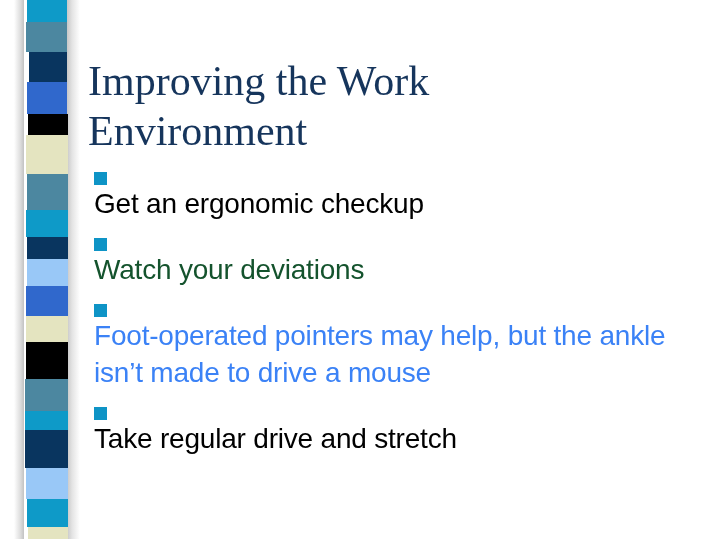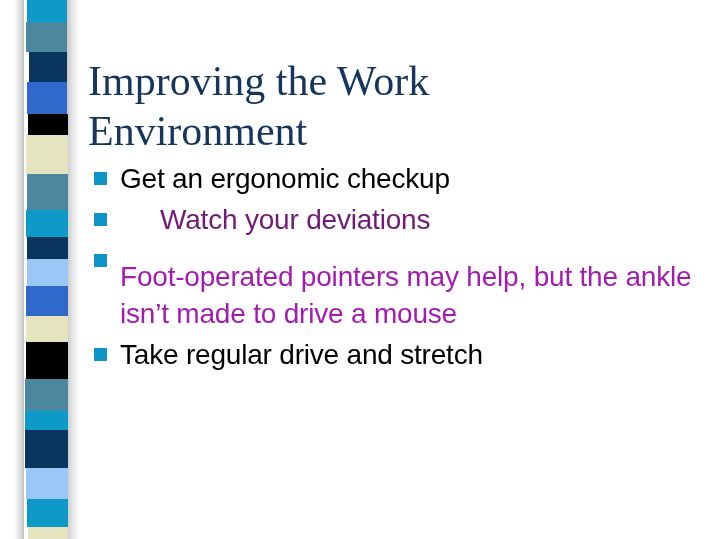--- a/index.html
+++ b/index.html
@@ -77,20 +77,21 @@
     position: absolute;
     left: 94px;
     top: 160px;
     width: 600px;
   }
 
   .bullet-row {
     display: flex;
     align-items: flex-start;
     margin-bottom: 4px;
+    flex-direction: column;
   }
 
   .bullet-marker {
     flex: 0 0 auto;
     width: 13px;
     height: 13px;
     background: #0E94C6;
     margin-top: 12px;
     margin-right: 13px;
   }
@@ -139,26 +140,26 @@
 
   <div id="bullets">
 
     <div class="bullet-row">
       <span class="bullet-marker" style="background: rgb(14, 148, 198);"></span>
       <span class="bullet-text" style="color: rgb(0, 0, 0);">Get an ergonomic checkup</span>
     </div>
 
     <div class="bullet-row">
       <span class="bullet-marker" style="background: rgb(14, 148, 198);"></span>
-      <span class="bullet-text" style="color: #701a75; margin-left: 40px;">Watch your deviations</span>
+      <span class="bullet-text" style="color: #14532d;">Watch your deviations</span>
     </div>
 
     <div class="bullet-row">
       <span class="bullet-marker" style="background: rgb(14, 148, 198);"></span>
-      <span class="bullet-text" style="color: #a21caf; margin-top: 16px;">Foot-operated pointers may help, but the ankle isn’t made to drive a mouse</span>
+      <span class="bullet-text" style="color: #3b82f6;">Foot-operated pointers may help, but the ankle isn’t made to drive a mouse</span>
     </div>
 
     <div class="bullet-row">
       <span class="bullet-marker" style="background: rgb(14, 148, 198);"></span>
       <span class="bullet-text" style="color: rgb(0, 0, 0);">Take regular drive and stretch</span>
     </div>
 
   </div>
 
 </div>

